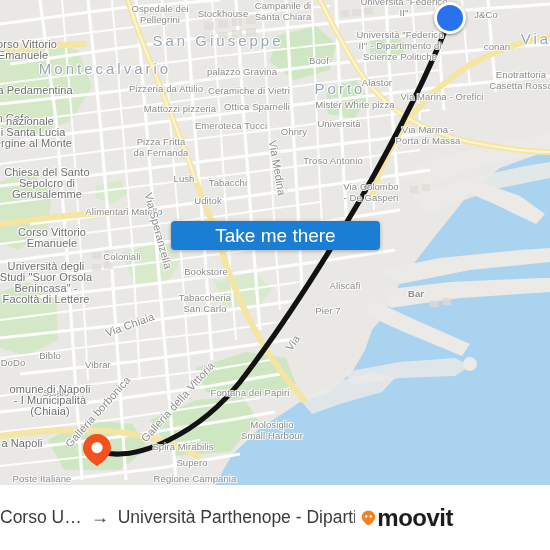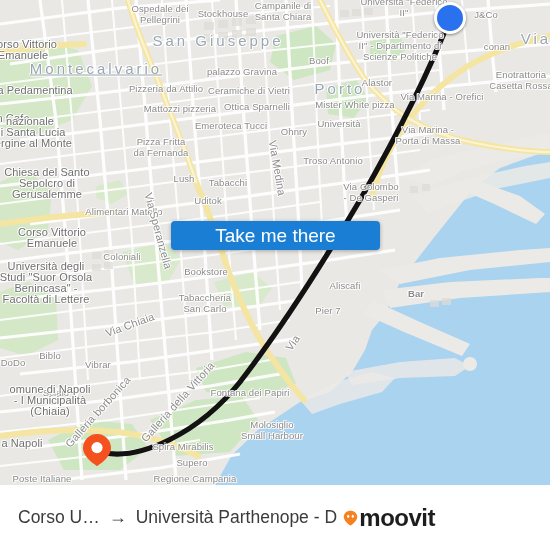--- a/index.html
+++ b/index.html
@@ -63,21 +63,21 @@
     color:#fff;font-size:19px;
     display:flex;align-items:center;justify-content:center;
     cursor:pointer;user-select:none;
   }
 
   
   .footer{
     position:absolute;left:0;top:485px;width:453px;height:65px;
     background:#ffffff;
     display:flex;align-items:center;
-    padding:0 18px;box-sizing:border-box;
+    padding:0 0;box-sizing:border-box;
   }
   .route{
     display:flex;align-items:center;flex:1;min-width:0;
     color:#3b3b3b;font-size:17.5px;
   }
   .route .from{white-space:nowrap;}
   .route .arrow{margin:0 9px;font-size:18px;color:#3b3b3b;}
   .route .to{white-space:nowrap;overflow:hidden;text-overflow:clip;}
   .brand{display:flex;align-items:center;margin-left:6px;flex-shrink:0;}
   .brand .pin{width:15px;height:16px;margin-right:1px;}
@@ -224,21 +224,21 @@
 II"</div>
         <div class="maplabel poi" style="left: 486px; top: 14px;">J&amp;Co</div>
         <div class="maplabel area" style="left: 218px; top: 40px;">San Giuseppe</div>
         <div class="maplabel poi" style="left: 400px; top: 45px;">Università "Federico
 II" - Dipartimento di
 Scienze Politiche</div>
         <div class="maplabel poi" style="left: 497px; top: 46px;">conan</div>
         <div class="maplabel area" style="left: 536px; top: 38px;">Via</div>
         <div class="maplabel big" style="left: 23px; top: 50px;">Corso Vittorio
 Emanuele</div>
-        <div class="maplabel area" style="left: 96px; top: 68px; text-decoration: underline;">Montecalvario</div>
+        <div class="maplabel area" style="left: 105px; top: 68px;">Montecalvario</div>
         <div class="maplabel poi" style="left: 242px; top: 71px;">palazzo Gravina</div>
         <div class="maplabel poi" style="left: 319px; top: 60px;">Boof</div>
         <div class="maplabel area" style="left: 340px; top: 88px;">Porto</div>
         <div class="maplabel poi" style="left: 377px; top: 82px;">Alastor</div>
         <div class="maplabel poi" style="left: 521px; top: 80px;">Enotrattoria
 Casetta Rossa</div>
         <div class="maplabel big" style="left: 32px; top: 90px;">La Pedamentina</div>
         <div class="maplabel poi" style="left: 166px; top: 88px;">Pizzeria da Attilio</div>
         <div class="maplabel poi" style="left: 249px; top: 90px;">Ceramiche di Vietri</div>
         <div class="maplabel poi" style="left: 355px; top: 104px;">Mister White pizza</div>

